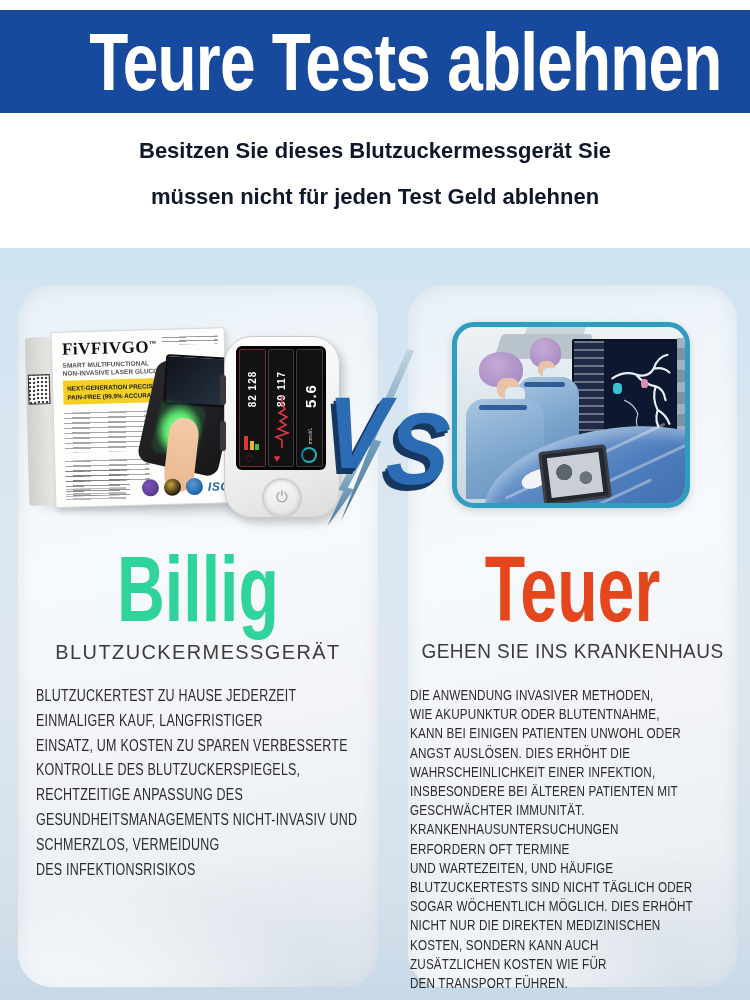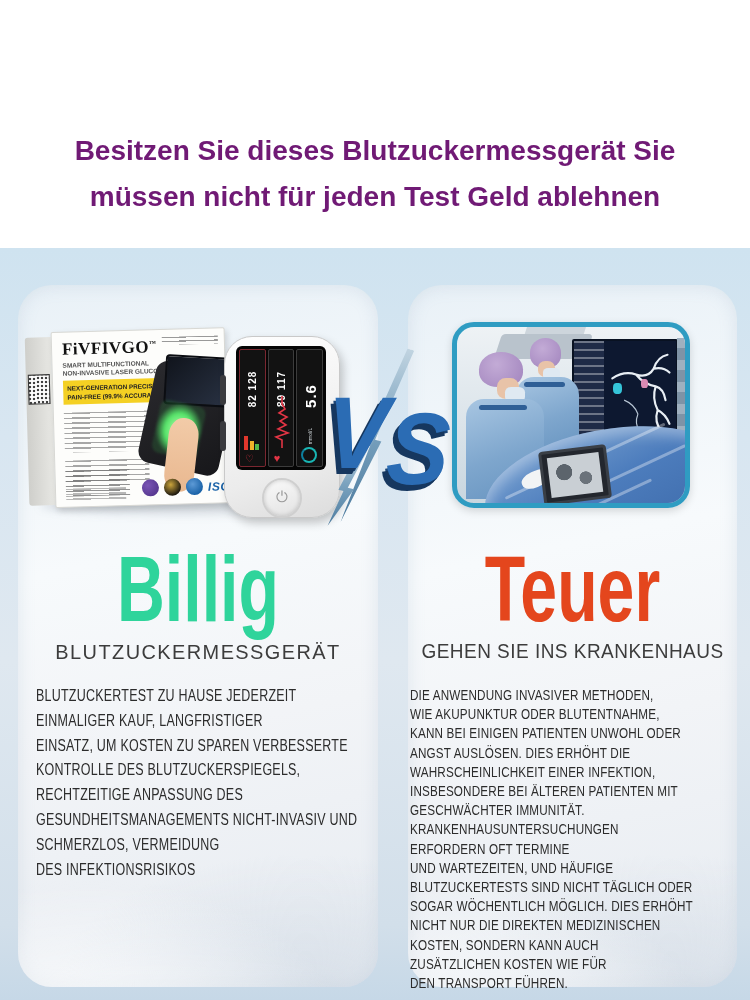--- a/index.html
+++ b/index.html
@@ -7,21 +7,21 @@
         font-family:"Liberation Sans",sans-serif;}
 
   
   .banner{position:absolute;left:0;top:10px;width:750px;height:103px;background:#17499d;
           text-align:center;line-height:103px;overflow:hidden;}
   .banner-text{display:inline-block;transform:scaleX(.78);transform-origin:center;
                font-size:82px;font-weight:800;color:#fff;letter-spacing:-1px;white-space:nowrap;}
 
   
   .headline{position:absolute;left:0;top:128px;width:750px;text-align:center;
-            color:#701a75;font-weight:700;font-size:28px;line-height:46px;}
+            color:#0f172a;font-weight:700;font-size:22px;line-height:46px;}
 
   
   .section{position:absolute;left:0;top:248px;width:750px;height:752px;
            background:linear-gradient(180deg,#cfe3f0 0%,#d8e6f1 25%,#dfe8f0 55%,#d2dfea 90%,#c6d8e7 100%);}
   .card{position:absolute;top:37px;height:702px;border-radius:34px;
         background:linear-gradient(168deg,#e9f1f7 0%,#f7fafc 38%,#f2f4f7 62%,#e6ebf1 100%);
         box-shadow:0 0 18px rgba(120,150,180,.18) inset;}
   .card::after{content:"";position:absolute;left:0;bottom:0;width:100%;height:45%;
         border-radius:0 0 34px 34px;
         background:radial-gradient(120% 90% at 20% 120%,rgba(255,255,255,.9) 0%,rgba(230,236,242,.0) 60%),
@@ -150,20 +150,23 @@
   .col-sub.right{left:408px;width:329px;font-size:20px;letter-spacing:.5px;transform:scaleX(.95);}
   .body-text{position:absolute;white-space:pre-line;color:#2c2c2c;transform:scaleX(.78);transform-origin:left top;}
   .body-text.left{left:36px;top:684px;width:430px;font-size:16px;line-height:24.8px;letter-spacing:.3px;}
   .body-text.right{left:410px;top:685px;width:392px;font-size:15px;line-height:19.2px;letter-spacing:.2px;}
 </style>
 </head>
 <body>
 
 <div class="page">
 
+  <div class="banner">
+    <span class="banner-text">Teure Tests ablehnen</span>
+  </div>
 
   <div class="headline">
     <div>Besitzen Sie dieses Blutzuckermessgerät Sie</div>
     <div>müssen nicht für jeden Test Geld ablehnen</div>
   </div>
 
   <div class="section">
     <div class="card card-left"></div>
     <div class="card card-right"></div>
   </div>

